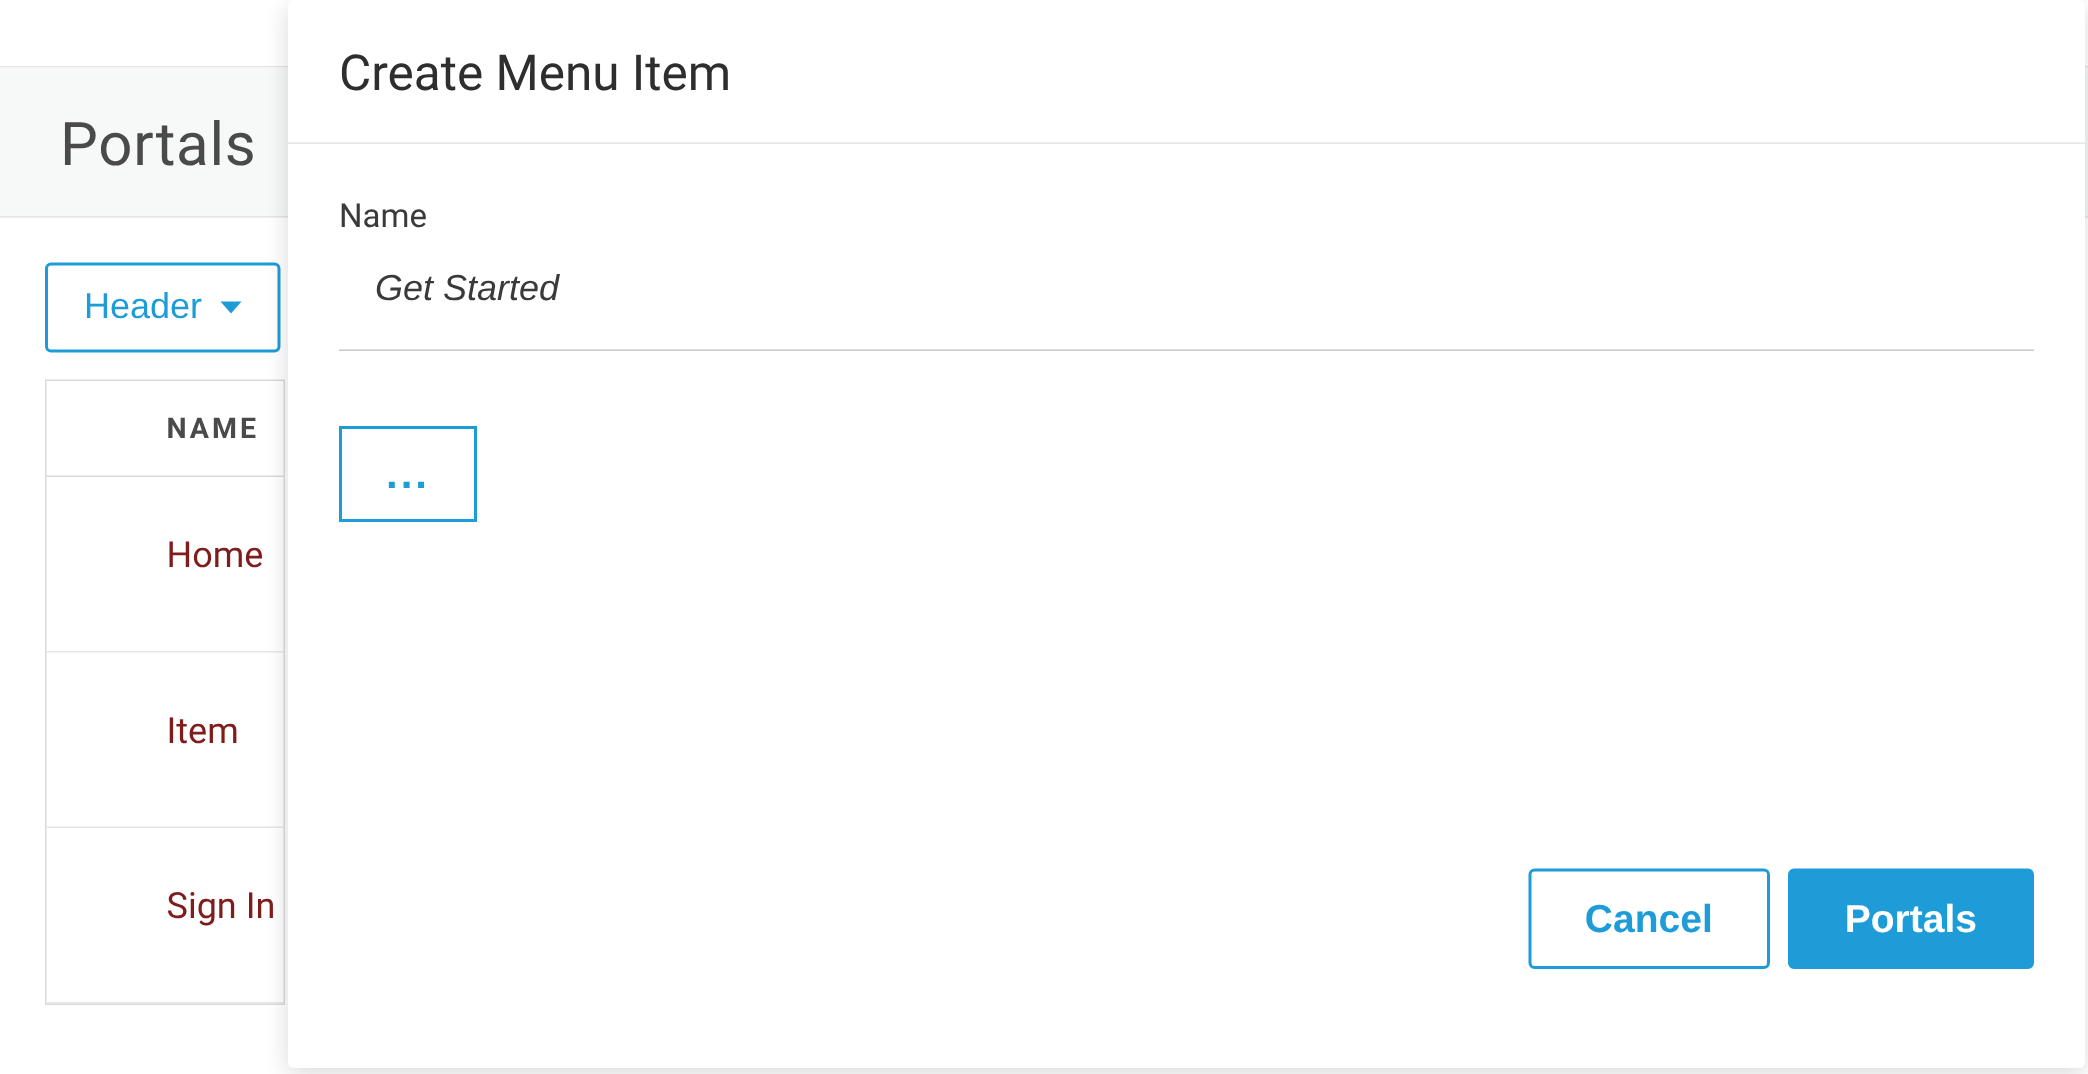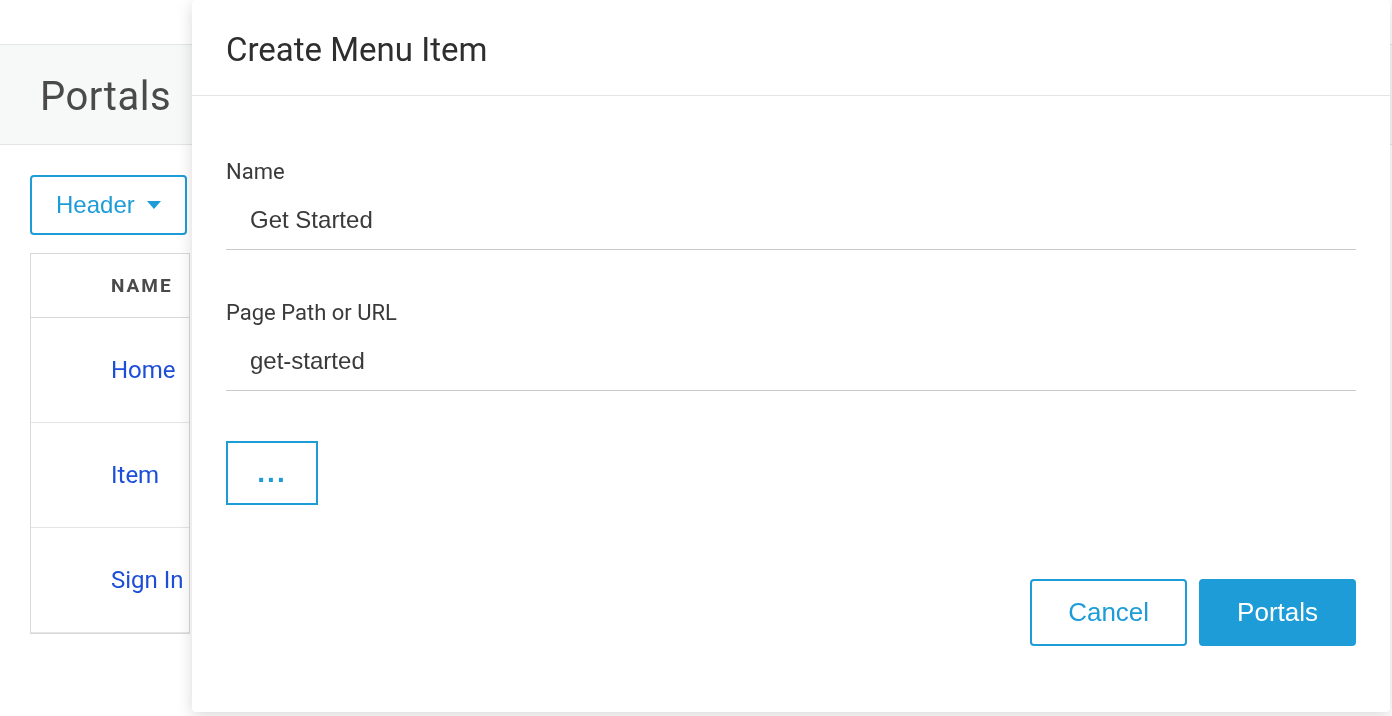--- a/index.html
+++ b/index.html
@@ -1,19 +1,18 @@
 <!DOCTYPE html>
 <html><head>
   <meta charset="utf-8">
   <style>
     * {
       box-sizing: border-box;
       margin: 0;
       padding: 0;
-      gap: 27px;
     }
     body {
       font-family: -apple-system, BlinkMacSystemFont, "Segoe UI", Roboto, "Helvetica Neue", Arial, sans-serif;
       background: #ffffff;
       width: 1392px;
       height: 716px;
       overflow: hidden;
       position: relative;
     }
 
@@ -81,24 +80,24 @@
     .menu-table-header {
       padding: 20px 0 20px 80px;
       border-bottom: 1px solid #d9d9d9;
       font-size: 19px;
       font-weight: 700;
       letter-spacing: 2px;
       color: #4a4a4a;
     }
 
     .menu-table-row {
-      padding: 38px 0 38px 80px;
+      padding: 38px 0 50px 80px;
       border-bottom: 1px solid #e5e5e5;
       font-size: 24px;
-      color: #1d4ed8;
+      color: #7f1d1d;
     }
 
     
     .modal {
       position: absolute;
       top: 0;
       left: 192px;
       right: 2px;
       background: #ffffff;
       box-shadow: 0 4px 16px rgba(0,0,0,0.15);
@@ -134,23 +133,24 @@
       display: block;
       margin-bottom: 14px;
     }
 
     .form-input {
       width: 100%;
       border: none;
       border-bottom: 1px solid #c8c8c8;
       font-size: 24px;
       color: #3a3a3a;
-      padding: 8px 0 15px 24px;
+      padding: 8px 0 26px 24px;
       outline: none;
       background: transparent;
+      font-style: italic;
     }
 
     .more-actions-btn {
       width: 92px;
       height: 64px;
       border: 2px solid #1d9cd8;
       background: #ffffff;
       color: #1d9cd8;
       font-size: 28px;
       font-weight: 700;
@@ -164,21 +164,21 @@
 
     .modal-footer {
       display: flex;
       justify-content: flex-end;
       gap: 12px;
       padding: 0 34px 66px 34px;
     }
 
     .btn {
       font-size: 26px;
-      font-weight: 400;
+      font-weight: 700;
       padding: 16px 36px;
       border-radius: 4px;
       cursor: pointer;
       border: 2px solid transparent;
     }
 
     .btn-secondary {
       background: #ffffff;
       color: #1d9cd8;
       border-color: #1d9cd8;
@@ -220,24 +220,20 @@
 
 <div class="modal">
   <div class="modal-header">
     <h2 class="modal-title">Create Menu Item</h2>
   </div>
   <div class="modal-body">
     <div class="form-group">
       <label class="form-label">Name</label>
       <input type="text" class="form-input" value="Get Started" style="">
     </div>
-    <div class="form-group">
-      <label class="form-label">Page Path or URL</label>
-      <input type="text" class="form-input" value="get-started" style="">
-    </div>
     <button class="more-actions-btn">
       <span>...</span>
     </button>
   </div>
   <div class="modal-footer">
     <button class="btn btn-secondary">Cancel</button>
     <button class="btn btn-primary">Portals</button>
   </div>
 </div>
 

